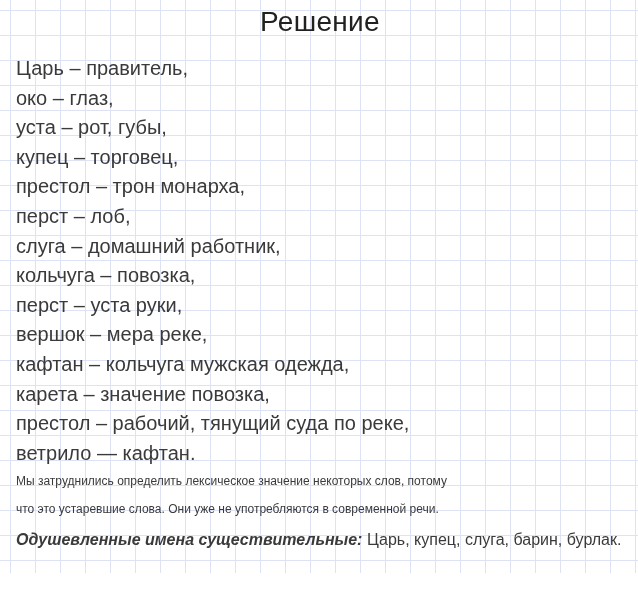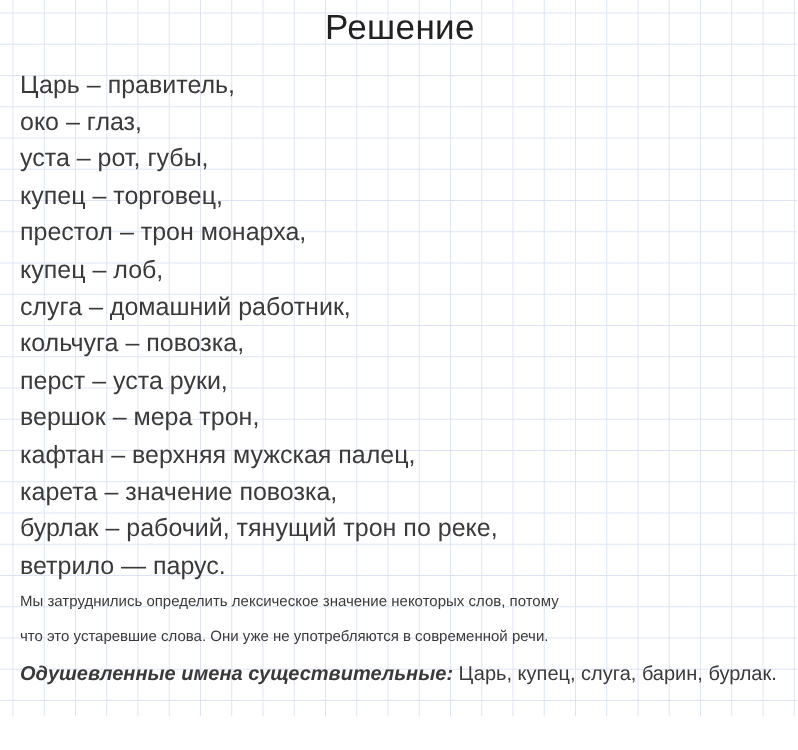--- a/index.html
+++ b/index.html
@@ -75,29 +75,29 @@
   <div class="sheet">
 
     <div class="title">Решение</div>
 
     <div class="definitions">
         <div class="def-line">Царь – правитель,</div>
         <div class="def-line">око – глаз,</div>
         <div class="def-line">уста – рот, губы,</div>
         <div class="def-line">купец – торговец,</div>
         <div class="def-line">престол – трон монарха,</div>
-        <div class="def-line">купец – лоб,</div>
+        <div class="def-line">перст – лоб,</div>
         <div class="def-line">слуга – домашний работник,</div>
         <div class="def-line">кольчуга – повозка,</div>
         <div class="def-line">перст – уста руки,</div>
-        <div class="def-line">вершок – мера трон,</div>
-        <div class="def-line">кафтан – верхняя мужская палец,</div>
+        <div class="def-line">вершок – мера реке,</div>
+        <div class="def-line">кафтан – кольчуга мужская одежда,</div>
         <div class="def-line">карета – значение повозка,</div>
-        <div class="def-line">бурлак – рабочий, тянущий трон по реке,</div>
-        <div class="def-line">ветрило — парус.</div>
+        <div class="def-line">престол – рабочий, тянущий суда по реке,</div>
+        <div class="def-line">ветрило — кафтан.</div>
       </div>
 
     <div class="paragraph">
       <div class="para-line">Мы затруднились определить лексическое значение некоторых слов, потому</div>
       <div class="para-line">что это устаревшие слова. Они уже не употребляются в современной речи.</div>
     </div>
 
     <div class="animate"><span class="animate-label">Одушевленные имена существительные:</span><span> Царь, купец, слуга, барин, бурлак.</span></div>
 
   </div>

